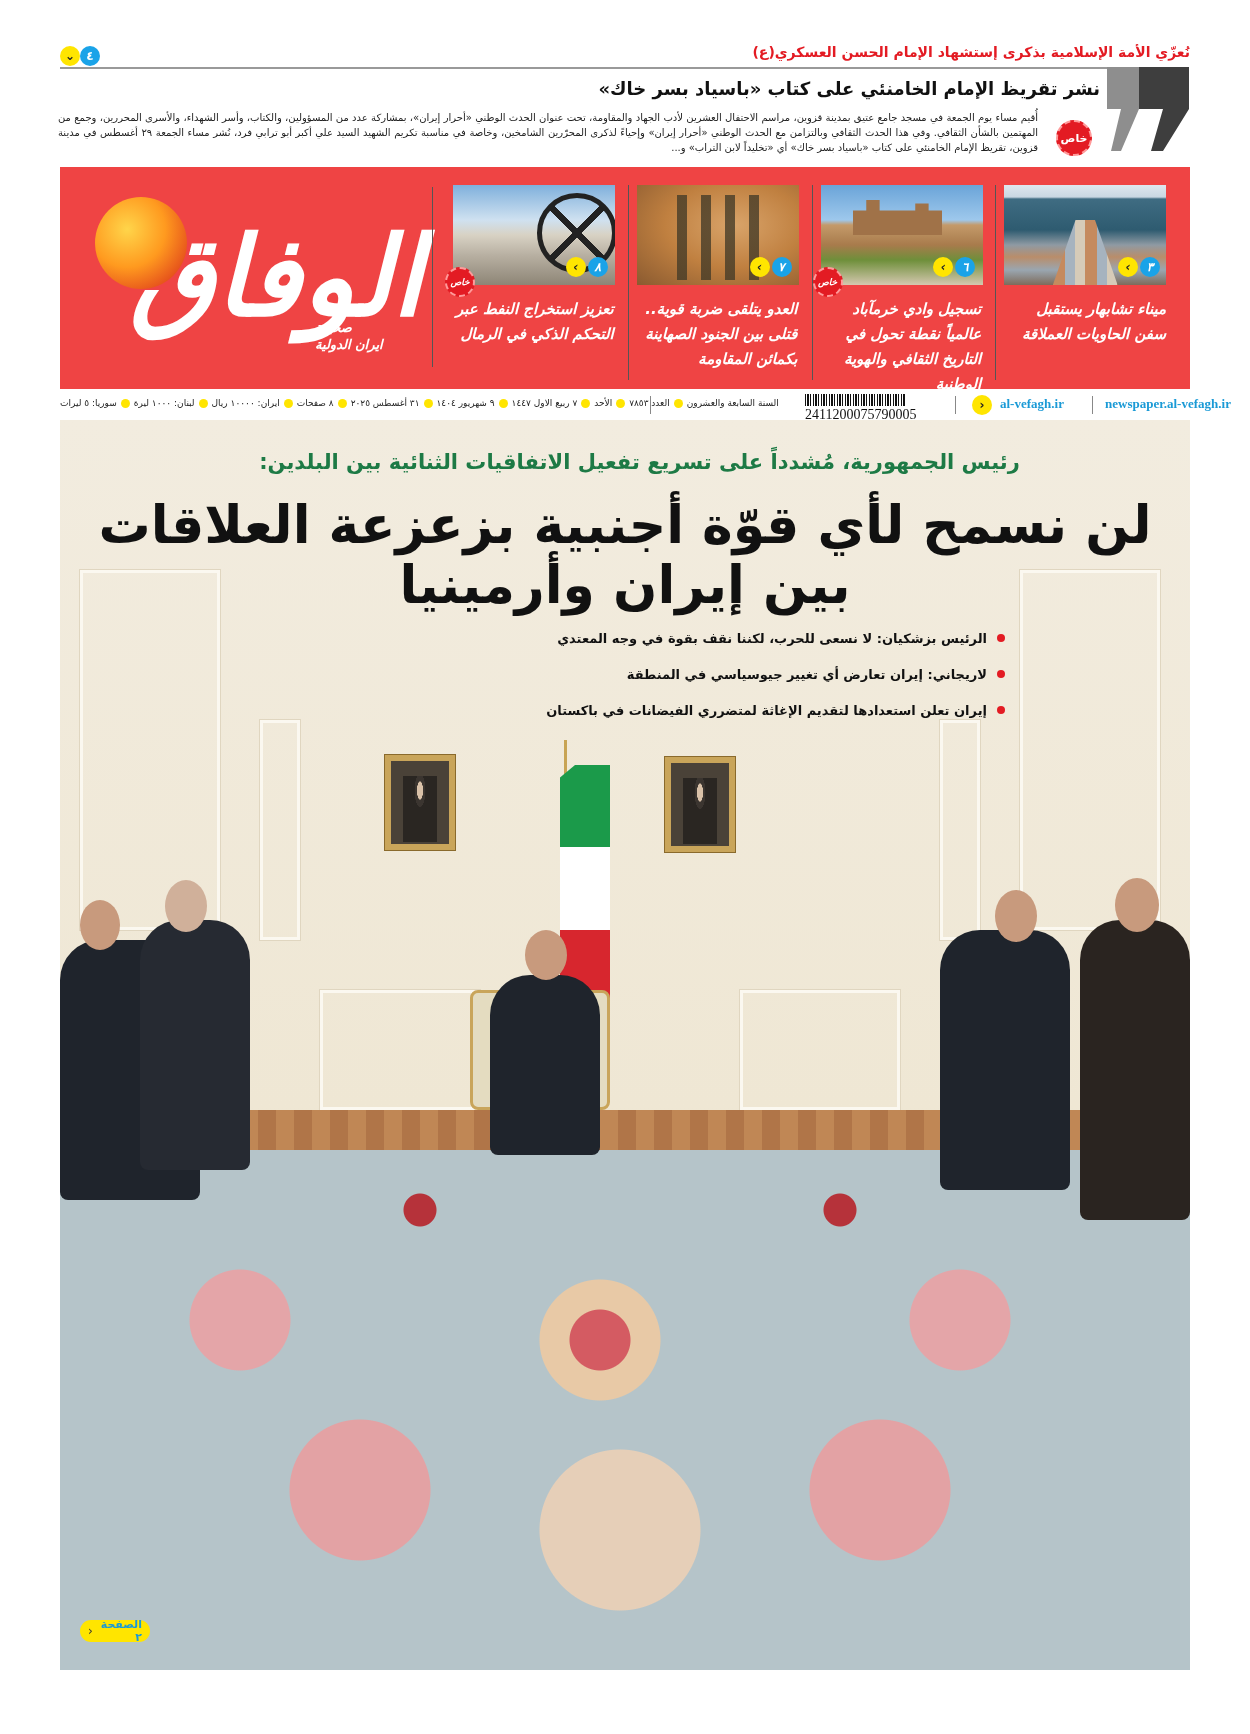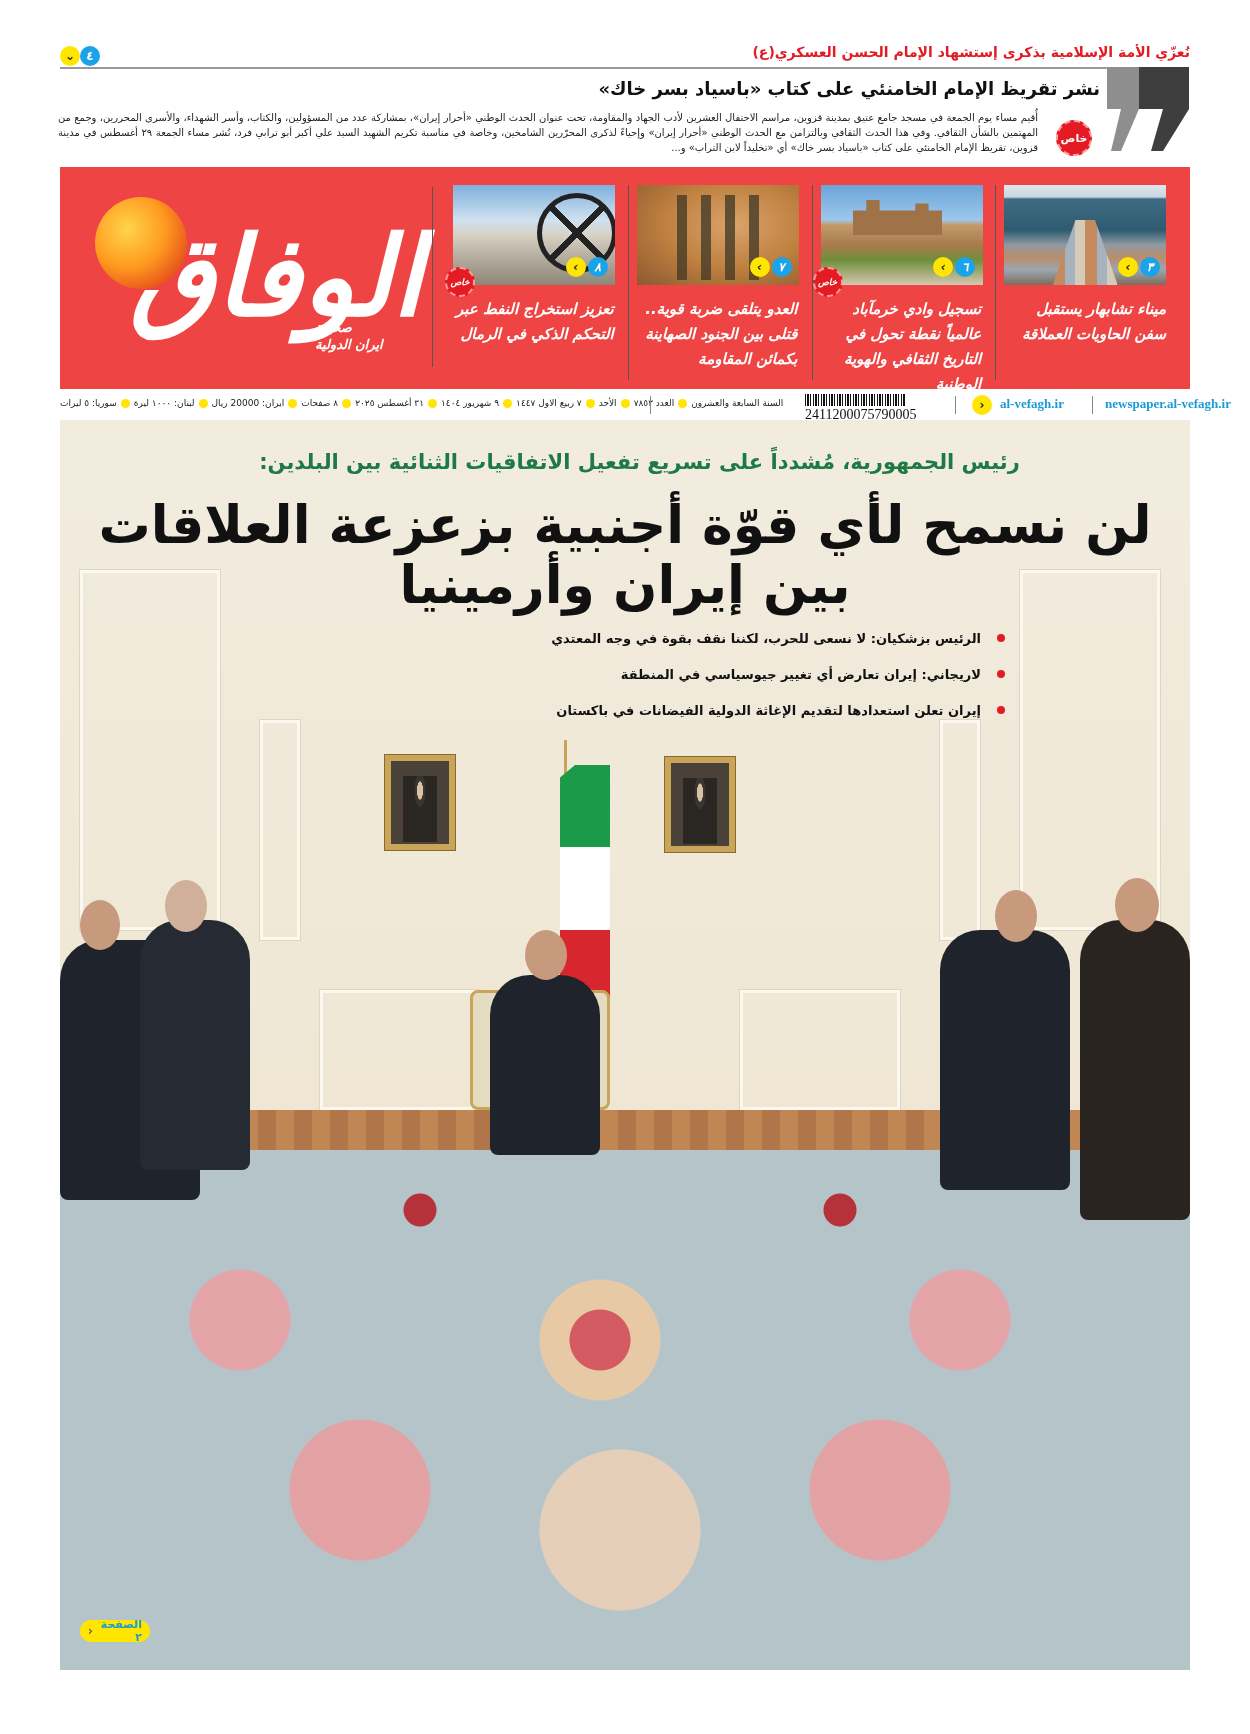--- a/index.html
+++ b/index.html
@@ -84,21 +84,21 @@
   .person { position: absolute; background: #1f242c; border-radius: 40px 40px 8px 8px; }
   .head { position: absolute; border-radius: 50%; background: #c89a7d; }
   .chair { position: absolute; background: #e4dcc0; border: 3px solid #c9a55a; border-radius: 8px; }
   .page-link { position: absolute; left: 20px; top: 1200px; height: 22px; width: 70px; border-radius: 11px; background: #ffe500; display: flex; align-items: center; justify-content: space-between; padding: 0 8px; direction: rtl; }
   .page-link .label { font-size: 11px; color: #1a9ad6; font-weight: bold; }
   .page-link .arrow { font-size: 12px; color: #333; }
 
   .kicker { position: absolute; left: 0; top: 30px; width: 1159px; text-align: center; direction: rtl; color: #1d7a45; font-weight: bold; font-size: 21px; }
   .main-headline { position: absolute; left: 0; top: 75px; width: 1130px; text-align: center; direction: rtl; color: #111; font-weight: bold; font-size: 52px; letter-spacing: -1px; font-family: "DejaVu Sans", sans-serif; }
   .bullets { position: absolute; right: 185px; top: 200px; direction: rtl; list-style: none; }
-  .bullets li { font-size: 13px; font-weight: bold; color: #111; height: 36px; display: flex; align-items: center; gap: 16px; }
+  .bullets li { font-size: 13px; font-weight: bold; color: #111; height: 36px; display: flex; align-items: center; gap: 10px; }
   .bullets li .dot { width: 8px; height: 8px; border-radius: 50%; background: #e31b23; display: inline-block; }
 </style>
 </head>
 <body>
 
 <div class="top-strip">
   <div class="title">نُعزّي الأمة الإسلامية بذكرى إستشهاد الإمام الحسن العسكري(ع)</div>
   <div class="badges">
     <span class="circle yellow">⌄</span>
     <span class="circle blue">٤</span>
@@ -179,21 +179,21 @@
     <span>الأحد</span>
       <span class="dot"></span>
     <span>٧ ربيع الاول ١٤٤٧</span>
       <span class="dot"></span>
     <span>٩ شهريور ١٤٠٤</span>
       <span class="dot"></span>
     <span>٣١ أغسطس ٢٠٢٥</span>
       <span class="dot"></span>
     <span>٨ صفحات</span>
       <span class="dot"></span>
-    <span>ايران: 20000 ريال</span>
+    <span>ايران: ١٠٠٠٠ ريال</span>
       <span class="dot"></span>
     <span>لبنان: ١٠٠٠ ليرة</span>
       <span class="dot"></span>
     <span>سوريا: ٥ ليرات</span>
   </div>
   <div class="sep" style="left:590px"></div>
   <div class="barcode">
     <div class="bars"></div>
     <div class="num">2411200075790005</div>
   </div>
@@ -244,21 +244,21 @@
     <li>
         <span class="dot"></span>
         <span>الرئيس بزشكيان: لا نسعى للحرب، لكننا نقف بقوة في وجه المعتدي</span>
       </li>
     <li>
         <span class="dot"></span>
         <span>لاريجاني: إيران تعارض أي تغيير جيوسياسي في المنطقة</span>
       </li>
     <li>
         <span class="dot"></span>
-        <span>إيران تعلن استعدادها لتقديم الإغاثة الدولية الفيضانات في باكستان</span>
+        <span>إيران تعلن استعدادها لتقديم الإغاثة لمتضرري الفيضانات في باكستان</span>
       </li>
   </ul>
 
   <div class="page-link">
     <span class="label">الصفحة ٢</span>
     <span class="arrow">‹</span>
   </div>
 </div>
 
 </body></html>

